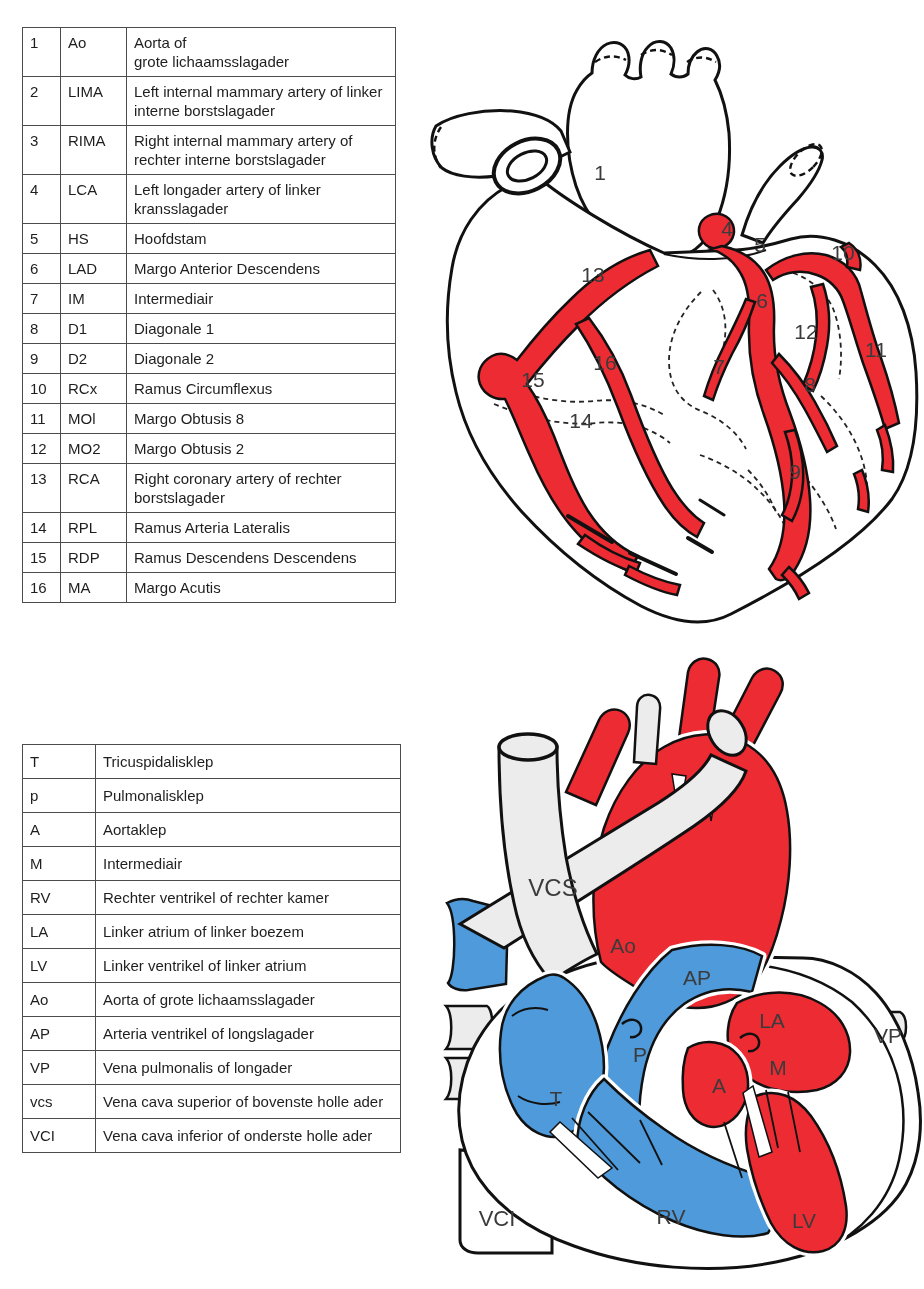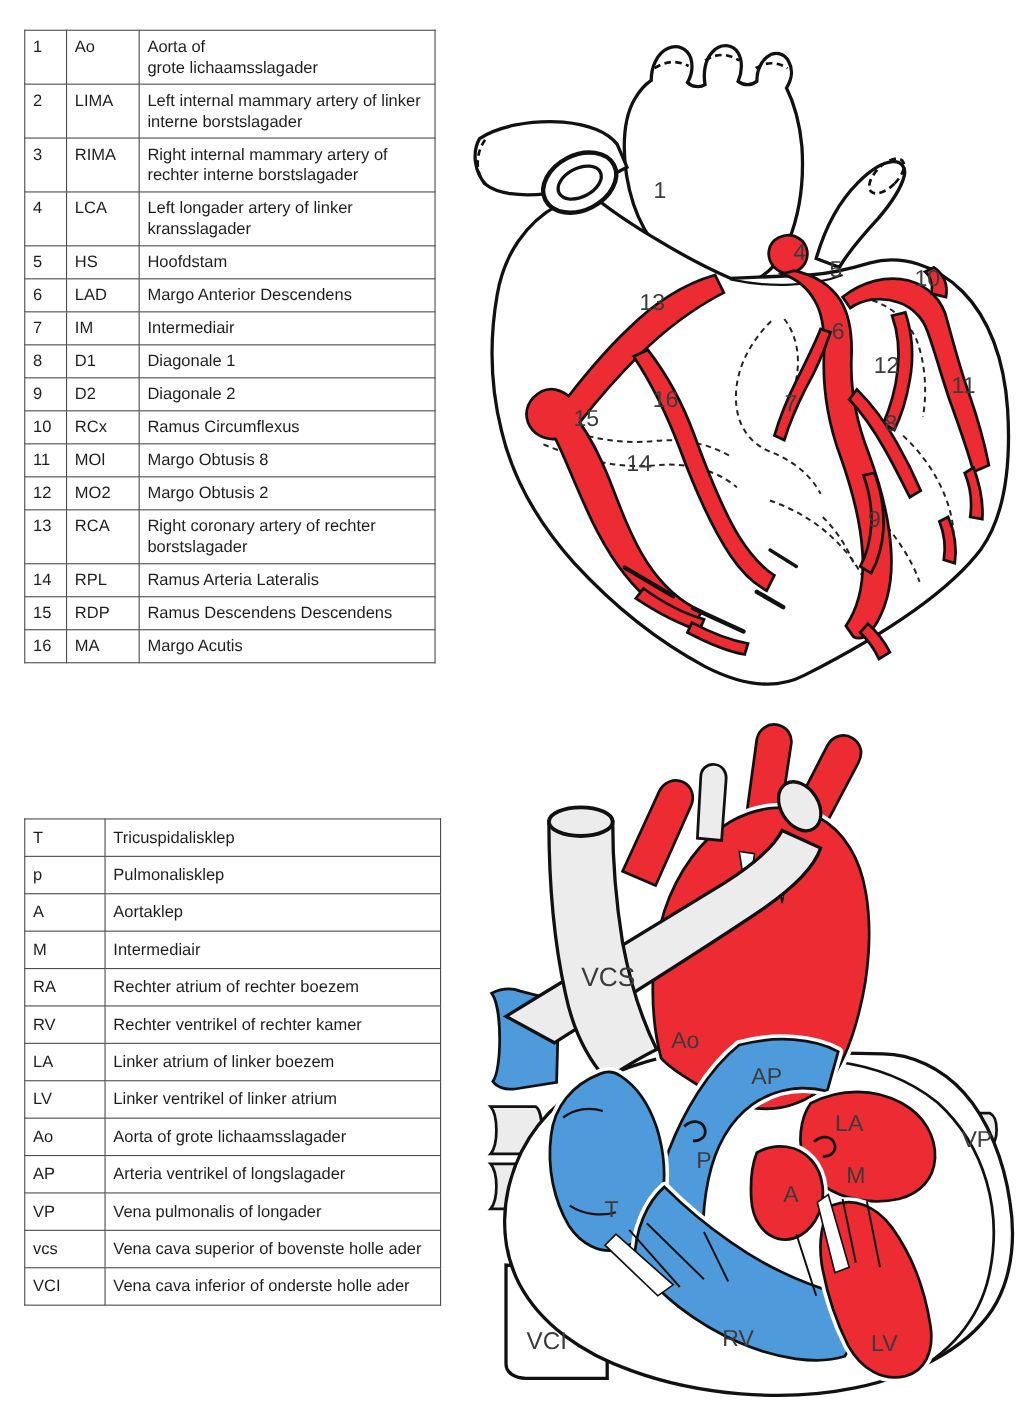--- a/index.html
+++ b/index.html
@@ -136,24 +136,20 @@
         </tr>
         <tr>
           <td class="abbr">A</td>
           <td class="desc">Aortaklep</td>
         </tr>
         <tr>
           <td class="abbr">M</td>
           <td class="desc">Intermediair</td>
         </tr>
         <tr>
-          <td class="abbr">RA</td>
-          <td class="desc">Rechter atrium of rechter boezem</td>
-        </tr>
-        <tr>
           <td class="abbr">RV</td>
           <td class="desc">Rechter ventrikel of rechter kamer</td>
         </tr>
         <tr>
           <td class="abbr">LA</td>
           <td class="desc">Linker atrium of linker boezem</td>
         </tr>
         <tr>
           <td class="abbr">LV</td>
           <td class="desc">Linker ventrikel of linker atrium</td>

